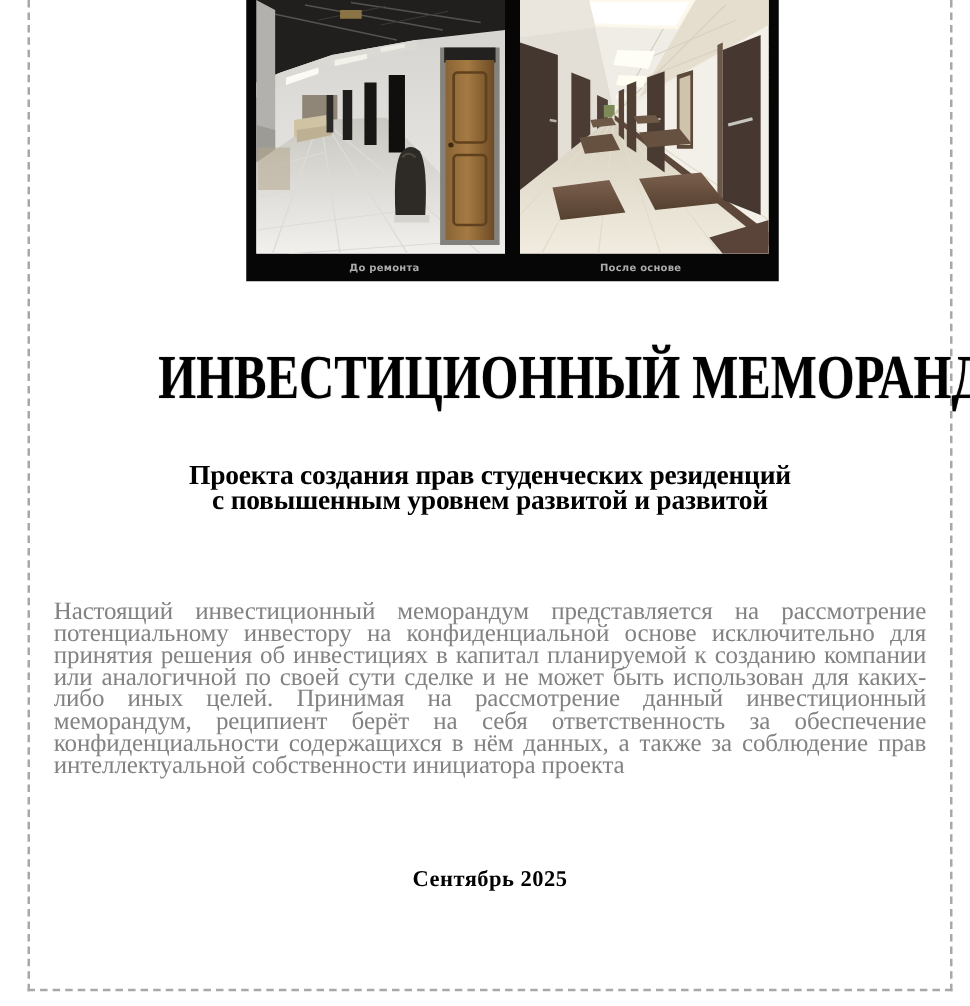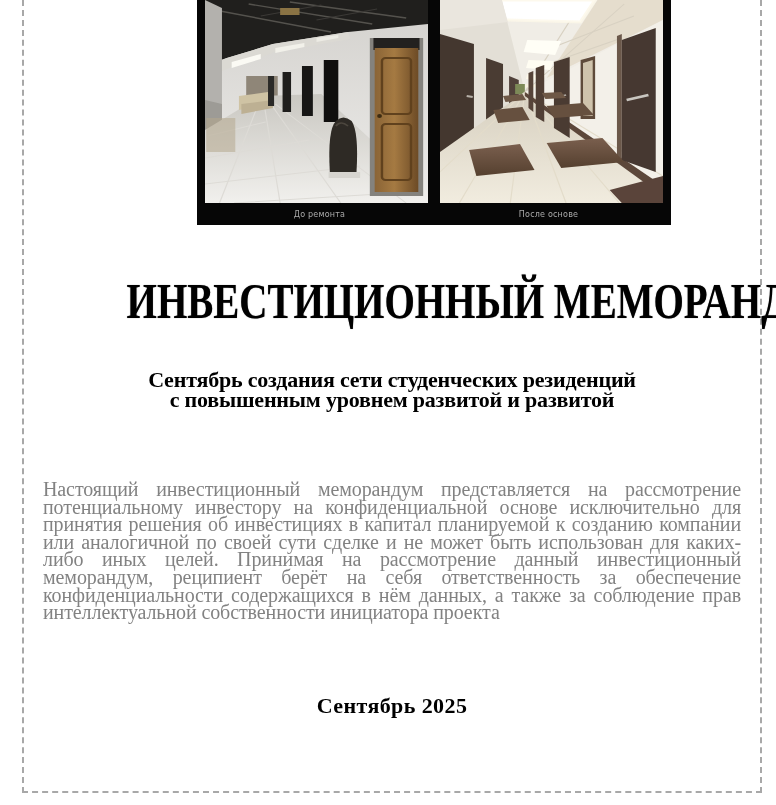--- a/index.html
+++ b/index.html
@@ -14,24 +14,25 @@
     margin:0 14px 0 22px;
     height:793px;
     border-left:2px dashed #a8a8a8;
     border-right:2px dashed #a8a8a8;
     border-bottom:2px dashed #a8a8a8;
     background:#ffffff;
   }
   
   .hero {
     box-sizing:border-box;
-    width:474px;
+    width:426px;
     margin:0 0 0 173px;
     background:#060606;
     padding:0 8px;
+    font-weight:bold;
   }
   .hero-photos { display:flex; gap:12px; height:203px; }
   .photo { flex:1; min-width:0; }
   .photo svg { width:100%; height:100%; display:block; }
   .hero-captions { display:flex; height:22px; align-items:center; }
   .caption {
     flex:1; text-align:center;
     color:#ababab;
     font-family:"DejaVu Sans", sans-serif;
     font-size:8px; letter-spacing:0.2px;
@@ -56,21 +57,21 @@
   .disclaimer {
     margin:71px 0 0 19px;
     width:698px;
     font-size:20px; line-height:17.6px;
     color:#828282;
     text-align:justify;
     letter-spacing:-0.1px;
   }
   .date-wrap { margin-top:71px; text-align:center; }
   .date-text {
-    font-size:22px; font-weight:bold; color:#000; letter-spacing:0.4px;
+    font-size:18px; font-weight:bold; color:#000; letter-spacing:0.4px;
   }
 </style>
 </head>
 <body>
 
 <div class="page">
 
   <div class="hero">
     <div class="hero-photos">
 
@@ -193,21 +194,21 @@
       <div class="caption">До ремонта</div>
       <div class="caption">После основе</div>
     </div>
   </div>
 
   <div class="title-wrap">
     <span class="title-text">ИНВЕСТИЦИОННЫЙ МЕМОРАНДУМ</span>
   </div>
 
   <div class="subtitle">
-    <div>Сентябрь создания сети студенческих резиденций</div>
+    <div>Проекта создания прав студенческих резиденций</div>
     <div>с повышенным уровнем развитой и развитой</div>
   </div>
 
   <p class="disclaimer">Настоящий инвестиционный меморандум представляется на рассмотрение потенциальному инвестору на конфиденциальной основе исключительно для принятия решения об инвестициях в капитал планируемой к созданию компании или аналогичной по своей сути сделке и не может быть использован для каких-либо иных целей. Принимая на рассмотрение данный инвестиционный меморандум, реципиент берёт на себя ответственность за обеспечение конфиденциальности содержащихся в нём данных, а также за соблюдение прав интеллектуальной собственности инициатора проекта</p>
 
   <div class="date-wrap">
     <span class="date-text">Сентябрь 2025</span>
   </div>
 
 </div>

